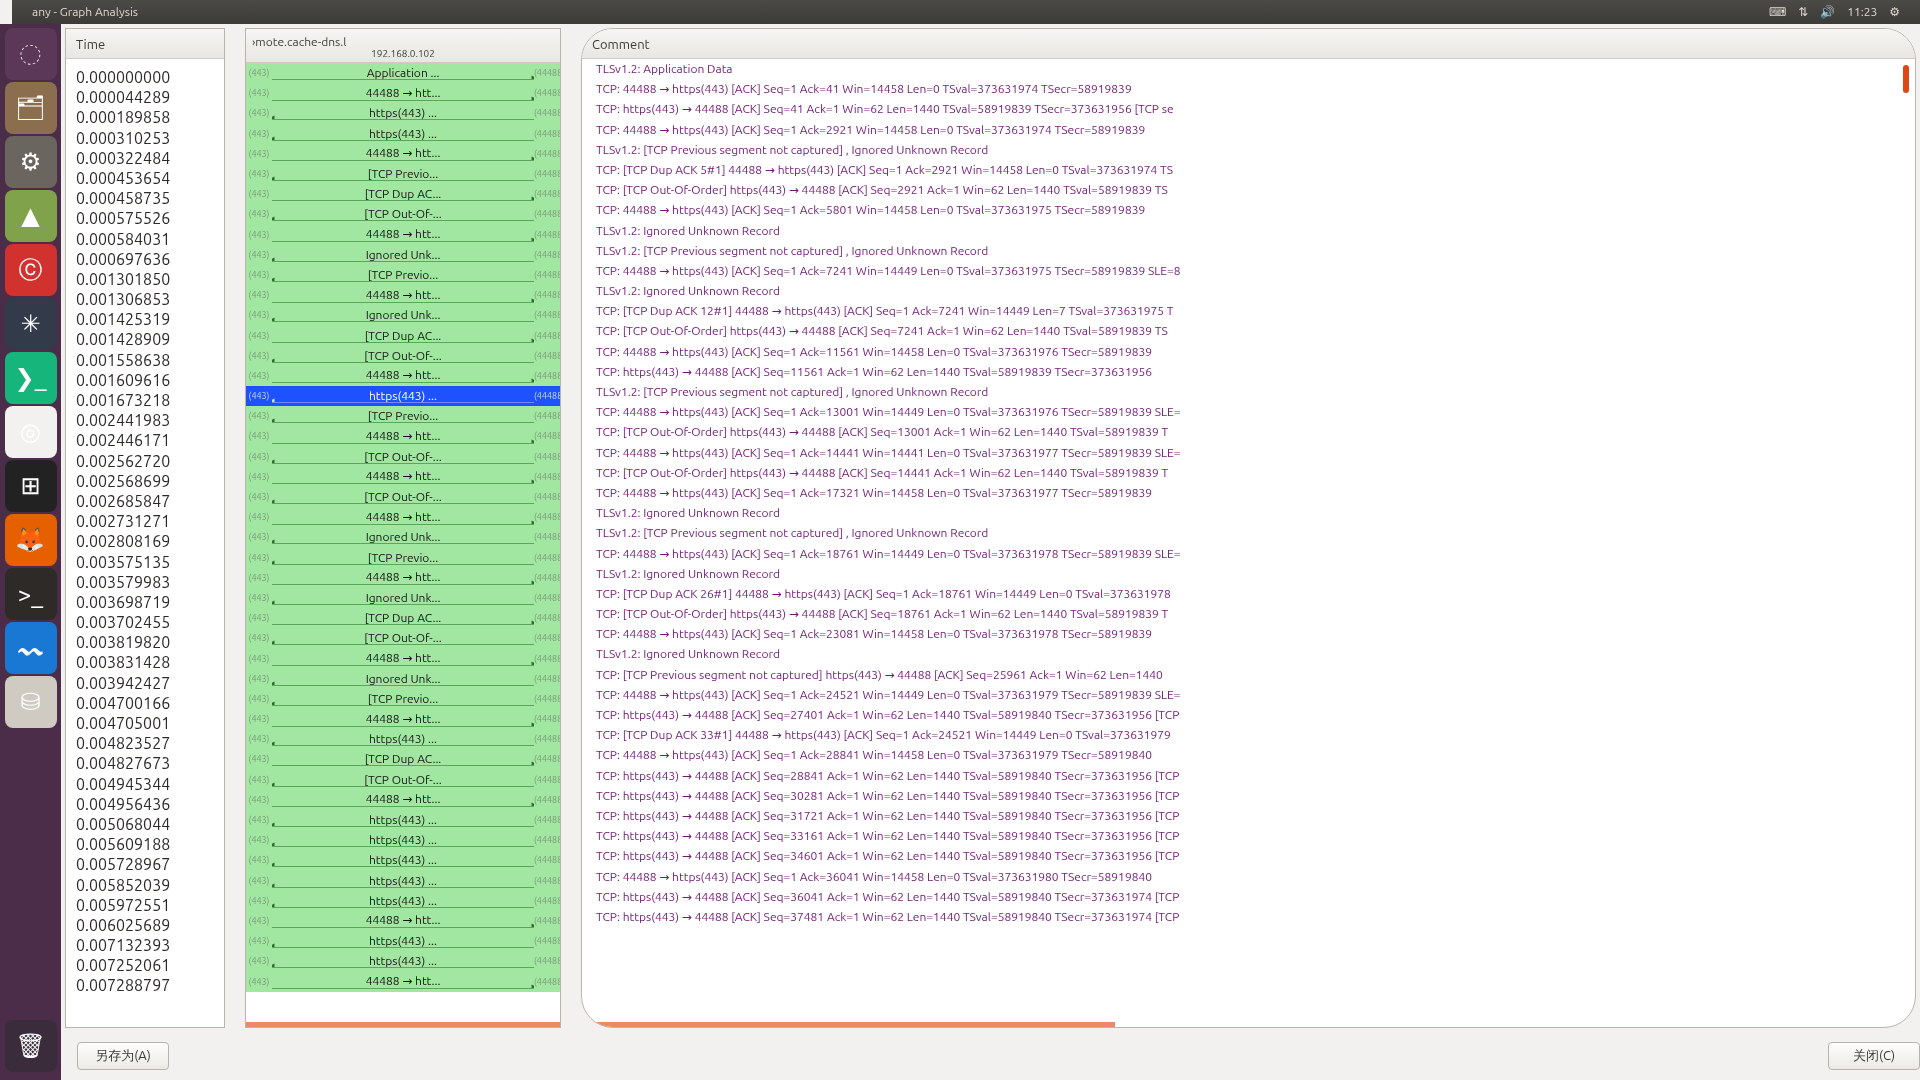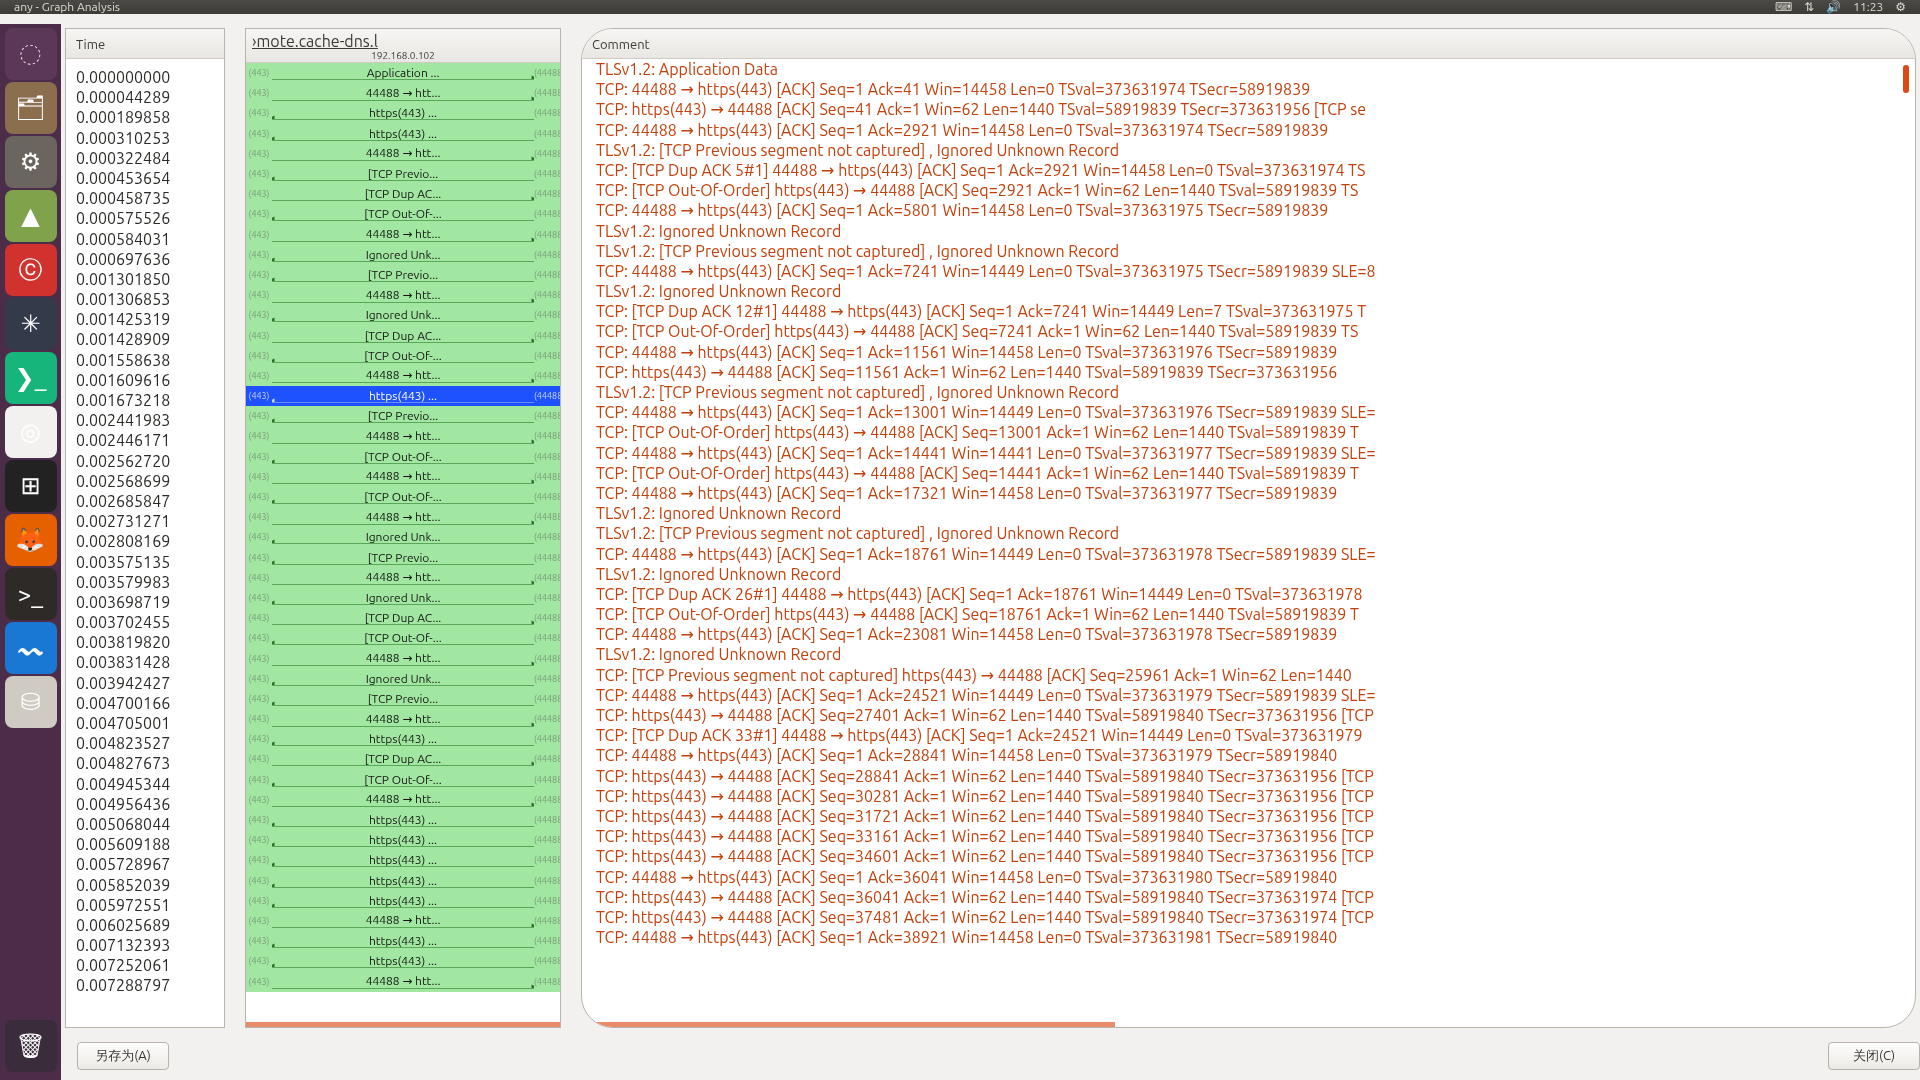--- a/index.html
+++ b/index.html
@@ -1,23 +1,23 @@
 <!DOCTYPE html>
 <html><head>
 <meta charset="utf-8">
 <style>
 * { margin: 0; padding: 0; box-sizing: border-box; font-family: "Ubuntu", "DejaVu Sans", sans-serif; }
 body { background: #f2f1f0; width: 1920px; height: 1080px; overflow: hidden; position: relative; }
 
 
 #topbar {
-  position: absolute; left: 0; top: 0; right: 0; height: 14px;
+  position: absolute; left: 12px; top: 0; right: 0; height: 24px;
   background: linear-gradient(#4b4a46, #3c3b37);
   color: #dfdbd2; font-size: 12px; line-height: 24px;
-  display: flex; align-items: center; padding: 0 14px;
+  display: flex; align-items: center; padding: 0 20px;
 }
 #topbar .title { flex: 0 0 auto; }
 #topbar .spacer { flex: 1; }
 #topbar .tray { display: flex; gap: 12px; align-items: center; }
 #topbar .tray span { font-size: 12px; }
 
 
 #launcher {
   position: absolute; left: 0; top: 24px; width: 61px; bottom: 0;
   background: #4b2d49;
@@ -55,24 +55,24 @@
 #col-flow { width: 316px; }
 #col-comment { flex: 1; border-radius: 32px; }
 
 .col-body { flex: 1; overflow: hidden; }
 #right-scroll-cue {
   position:absolute; top:36px; right:6px; width:6px; height:28px;
   background:#dd4814; border-radius:3px;
 }
 
 .row-t { font-size: 16px; color: #2b2a27; padding: 8px 10px; line-height: 20.2px; height: 20.2px; white-space: nowrap; }
-.row-c { font-size: 16px; color: #c2410c; padding: 0 14px; line-height: 20.2px; height: 20.2px; white-space: nowrap; overflow: hidden; text-overflow: clip; }
-
-
-#flow-head-a { font-size: 16px; padding: 2px 0 0 6px; color: #3c3b37; text-decoration: underline; }
+.row-c { font-size: 12px; color: #701a75; padding: 0 14px; line-height: 20.2px; height: 20.2px; white-space: nowrap; overflow: hidden; text-overflow: clip; }
+
+
+#flow-head-a { font-size: 12px; padding: 2px 0 0 6px; color: #3c3b37; }
 #flow-head-b { font-size: 10px; text-align: center; color: #3c3b37; }
 #flow-body {}
 .flow-row {
   height: 20.2px; display: flex; align-items: center; position: relative;
   background: #a1e6a1;
 }
 .flow-row.sel { background: #1f52ff; }
 .flow-row .edge { width: 26px; font-size: 9px; color: #7a9b7a; text-align: center; }
 .flow-row.sel .edge { color: #c8d5ff; }
 .flow-row .lab {
@@ -469,21 +469,20 @@
           <div class="row-c">TCP: [TCP Dup ACK 33#1] 44488 → https(443) [ACK] Seq=1 Ack=24521 Win=14449 Len=0 TSval=373631979</div>
           <div class="row-c">TCP: 44488 → https(443) [ACK] Seq=1 Ack=28841 Win=14458 Len=0 TSval=373631979 TSecr=58919840</div>
           <div class="row-c">TCP: https(443) → 44488 [ACK] Seq=28841 Ack=1 Win=62 Len=1440 TSval=58919840 TSecr=373631956 [TCP</div>
           <div class="row-c">TCP: https(443) → 44488 [ACK] Seq=30281 Ack=1 Win=62 Len=1440 TSval=58919840 TSecr=373631956 [TCP</div>
           <div class="row-c">TCP: https(443) → 44488 [ACK] Seq=31721 Ack=1 Win=62 Len=1440 TSval=58919840 TSecr=373631956 [TCP</div>
           <div class="row-c">TCP: https(443) → 44488 [ACK] Seq=33161 Ack=1 Win=62 Len=1440 TSval=58919840 TSecr=373631956 [TCP</div>
           <div class="row-c">TCP: https(443) → 44488 [ACK] Seq=34601 Ack=1 Win=62 Len=1440 TSval=58919840 TSecr=373631956 [TCP</div>
           <div class="row-c">TCP: 44488 → https(443) [ACK] Seq=1 Ack=36041 Win=14458 Len=0 TSval=373631980 TSecr=58919840</div>
           <div class="row-c">TCP: https(443) → 44488 [ACK] Seq=36041 Ack=1 Win=62 Len=1440 TSval=58919840 TSecr=373631974 [TCP</div>
           <div class="row-c">TCP: https(443) → 44488 [ACK] Seq=37481 Ack=1 Win=62 Len=1440 TSval=58919840 TSecr=373631974 [TCP</div>
-          <div class="row-c">TCP: 44488 → https(443) [ACK] Seq=1 Ack=38921 Win=14458 Len=0 TSval=373631981 TSecr=58919840</div>
         </div>
       <div id="right-scroll-cue"></div>
       <div class="bottom-scroll-cue" style="width:40%;"></div>
     </div>
   </div>
   <div id="footer">
     <button class="btn">另存为(A)</button>
     <button class="btn">关闭(C)</button>
   </div>
 </div>

